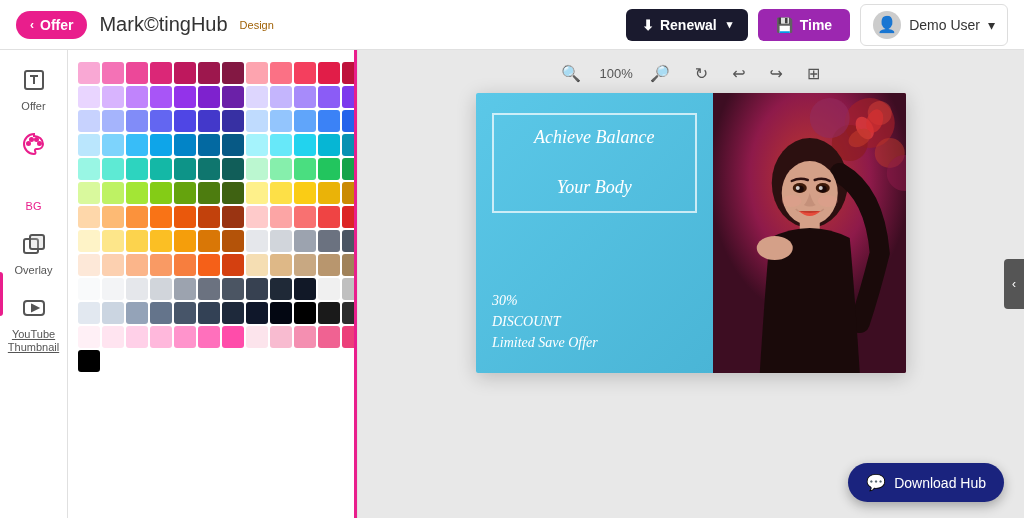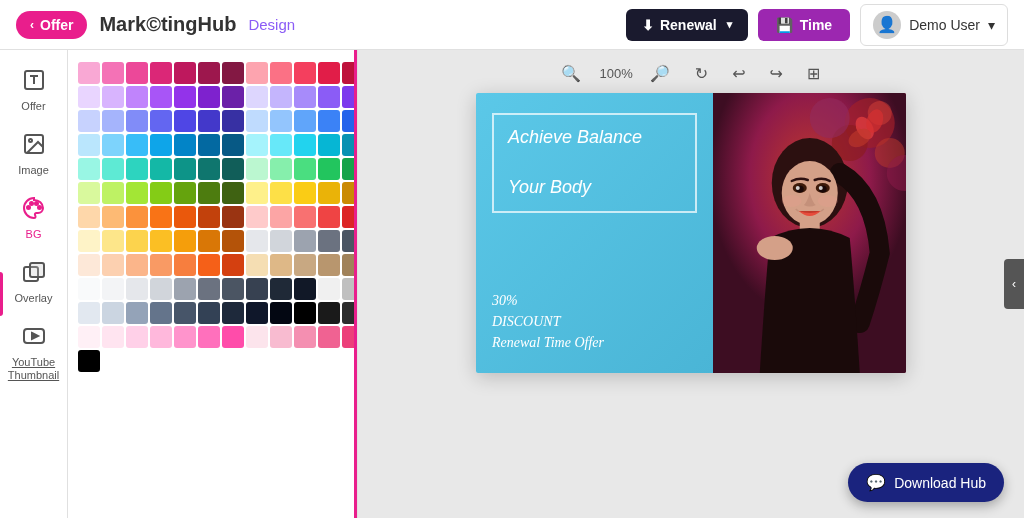--- a/index.html
+++ b/index.html
@@ -9,21 +9,21 @@
     .header {
       display: flex; align-items: center; background: #fff; height: 50px;
       padding: 0 16px; border-bottom: 1px solid #e0e0e0; position: relative; z-index: 10;
     }
     .back-btn {
       display: flex; align-items: center; gap: 6px; background: #e91e8c; color: #fff;
       border: none; border-radius: 20px; padding: 6px 14px; cursor: pointer; font-size: 14px; font-weight: 600;
     }
     .back-btn .chevron { font-size: 12px; }
     .logo { display: flex; align-items: center; margin-left: 12px; }
-    .design-label { margin-left: 12px; color: #8b5cf6; font-size: 15px; }
+    .design-label { margin-left: 12px; color: #a16207; font-size: 11px; }
 
     .header-right { display: flex; align-items: center; gap: 10px; margin-left: auto; }
     .download-btn {
       display: flex; align-items: center; gap: 6px; background: #1a1a2e; color: #fff;
       border: none; border-radius: 6px; padding: 8px 16px; cursor: pointer; font-size: 14px; font-weight: 600;
     }
     .download-btn .dropdown-arrow { font-size: 11px; margin-left: 4px; }
     .save-btn {
       display: flex; align-items: center; gap: 6px; background: #9c27b0; color: #fff;
       border: none; border-radius: 6px; padding: 8px 18px; cursor: pointer; font-size: 14px; font-weight: 600;
@@ -46,21 +46,21 @@
       display: flex; flex-direction: column; align-items: center; padding-top: 10px; gap: 4px;
       position: relative; z-index: 5;
     }
     .sidebar-item {
       display: flex; flex-direction: column; align-items: center; justify-content: center;
       width: 58px; padding: 8px 4px; border-radius: 8px; cursor: pointer; gap: 4px;
     }
     .sidebar-item.active { color: #e91e8c; }
     .sidebar-item .icon { font-size: 22px; line-height: 1; }
     .sidebar-item .label { font-size: 11px; color: #555; text-align: center; }
-    .sidebar-item.active .label { color: #e91e8c; }
+    .sidebar-item.active .label { color: #e91e8c; margin-top: 36px; }
     .sidebar-active-bar {
       position: absolute; left: 0; width: 3px; background: #e91e8c; border-radius: 0 3px 3px 0;
       top: 222px; height: 44px;
     }
 
     
     .color-panel {
       width: 290px; background: #fff; border-right: 1px solid #e0e0e0;
       overflow-y: auto; padding: 12px 10px; position: relative;
     }
@@ -96,22 +96,22 @@
     }
     .canvas-left {
       position: absolute; left: 0; top: 0; width: 55%; height: 100%;
       background: linear-gradient(135deg, #5bc8e8 0%, #4ab5d6 100%);
       display: flex; flex-direction: column; justify-content: space-between; padding: 20px 16px;
     }
     .canvas-title-box {
       border: 2px solid rgba(255,255,255,0.7); padding: 10px 14px; display: inline-block;
     }
     .canvas-title {
-      color: #fff; font-family: Liberation Sans, sans-serif; font-style: italic;
-      font-size: 18px; line-height: 1.4; font-weight: 400;
+      color: #fff; font-family: Liberation Serif, serif; font-style: italic;
+      font-size: 18px; line-height: 1.4; text-align: center; font-weight: 400;
     }
     .canvas-discount {
       color: #fff; font-family: 'Georgia', serif; font-style: italic;
       font-size: 14px; line-height: 1.5;
     }
     .canvas-right {
       position: absolute; right: 0; top: 0; width: 45%; height: 100%;
       background: linear-gradient(135deg, #c0392b 0%, #8e1a4a 50%, #6d1b3a 100%);
       overflow: hidden;
     }
@@ -142,21 +142,21 @@
 </head>
 <body>
 
 <div class="header">
   <button class="back-btn">
     <span class="chevron">‹</span>
     <span>Offer</span>
   </button>
 
   <div class="logo">
-    <span style="font-size:20px;font-weight:700;color:#333;">
+    <span style="font-size:20px;font-weight:400;color:#333;">
       Mark<span class="o-circle">©</span>tingHub
     </span>
   </div>
   <span class="design-label">Design</span>
 
   <div class="header-right">
     <button class="download-btn">
       <span>⬇</span>
       <span>Renewal</span>
       <span class="dropdown-arrow">▾</span>
@@ -183,30 +183,20 @@
         <svg width="24" height="24" viewBox="0 0 24 24" fill="none" stroke="#555" stroke-width="2">
           <rect x="3" y="3" width="18" height="18" rx="2" stroke="#555" fill="none"></rect>
           <line x1="8" y1="8" x2="16" y2="8"></line>
             <line x1="12" y1="8" x2="12" y2="16"></line>
         </svg>
       </span>
       <span class="label">Offer</span>
     </div>
 
 
-    <div class="sidebar-item">
-      <span class="icon">
-        <svg width="24" height="24" viewBox="0 0 24 24" fill="none" stroke="#555" stroke-width="2">
-          <rect x="3" y="3" width="18" height="18" rx="2"></rect>
-          <circle cx="8.5" cy="8.5" r="1.5"></circle>
-          <polyline points="21,15 16,10 5,21"></polyline>
-        </svg>
-      </span>
-      <span class="label">Image</span>
-    </div>
 
     <div class="sidebar-item active">
       <span class="icon">
         <svg width="24" height="24" viewBox="0 0 24 24" fill="none" stroke="#e91e8c" stroke-width="2">
           <path d="M12 2C6.5 2 2 6.5 2 12s4.5 10 10 10c.8 0 1.5-.7 1.5-1.5 0-.4-.1-.7-.3-1-.2-.3-.3-.6-.3-1 0-.8.7-1.5 1.5-1.5H16c2.8 0 5-2.2 5-5 0-4.4-4-8-9-8z"></path>
           <circle cx="6.5" cy="11.5" r="1.5" fill="#e91e8c"></circle>
           <circle cx="9.5" cy="7.5" r="1.5" fill="#e91e8c"></circle>
           <circle cx="14.5" cy="7.5" r="1.5" fill="#e91e8c"></circle>
           <circle cx="17.5" cy="11.5" r="1.5" fill="#e91e8c"></circle>
         </svg>
@@ -430,21 +420,21 @@
         <div class="canvas-title-box">
           <div class="canvas-title">
             <span>Achieve Balance</span><br>
             <br>
             <span>Your Body</span>
           </div>
         </div>
         <div class="canvas-discount">
           <span>30%</span><br>
           <span>DISCOUNT</span><br>
-          <span>Renewal Time Offer</span>
+          <span>Limited Save Offer</span>
         </div>
       </div>
 
       <div class="canvas-right">
         
         <svg class="person-svg" viewBox="0 0 200 280" preserveAspectRatio="xMidYMid slice">
 
           <defs>
             <radialGradient id="bgGrad" cx="50%" cy="30%">
               <stop offset="0%" stop-color="#c0392b"></stop>

